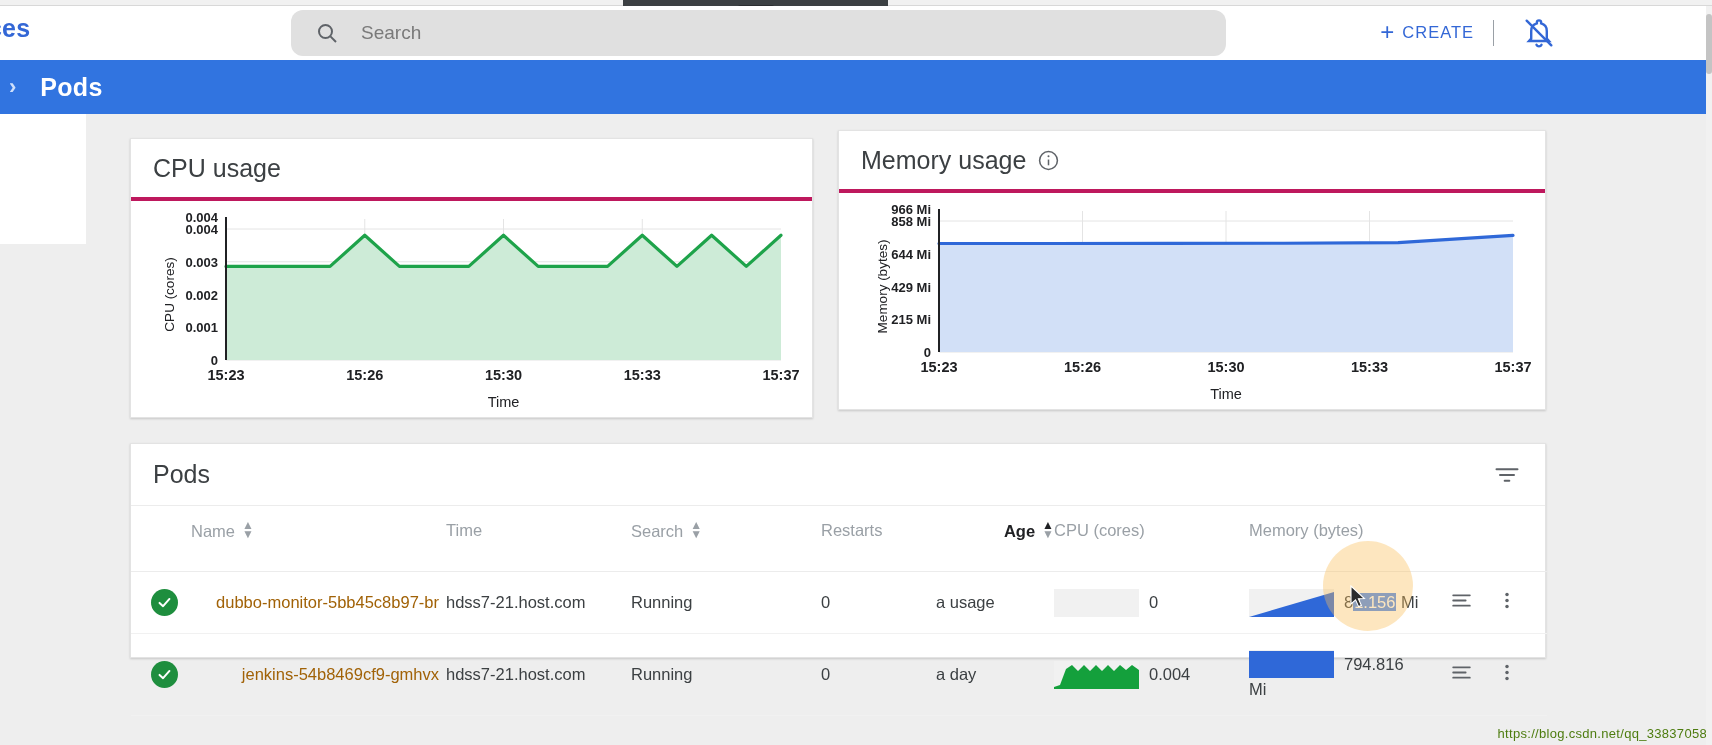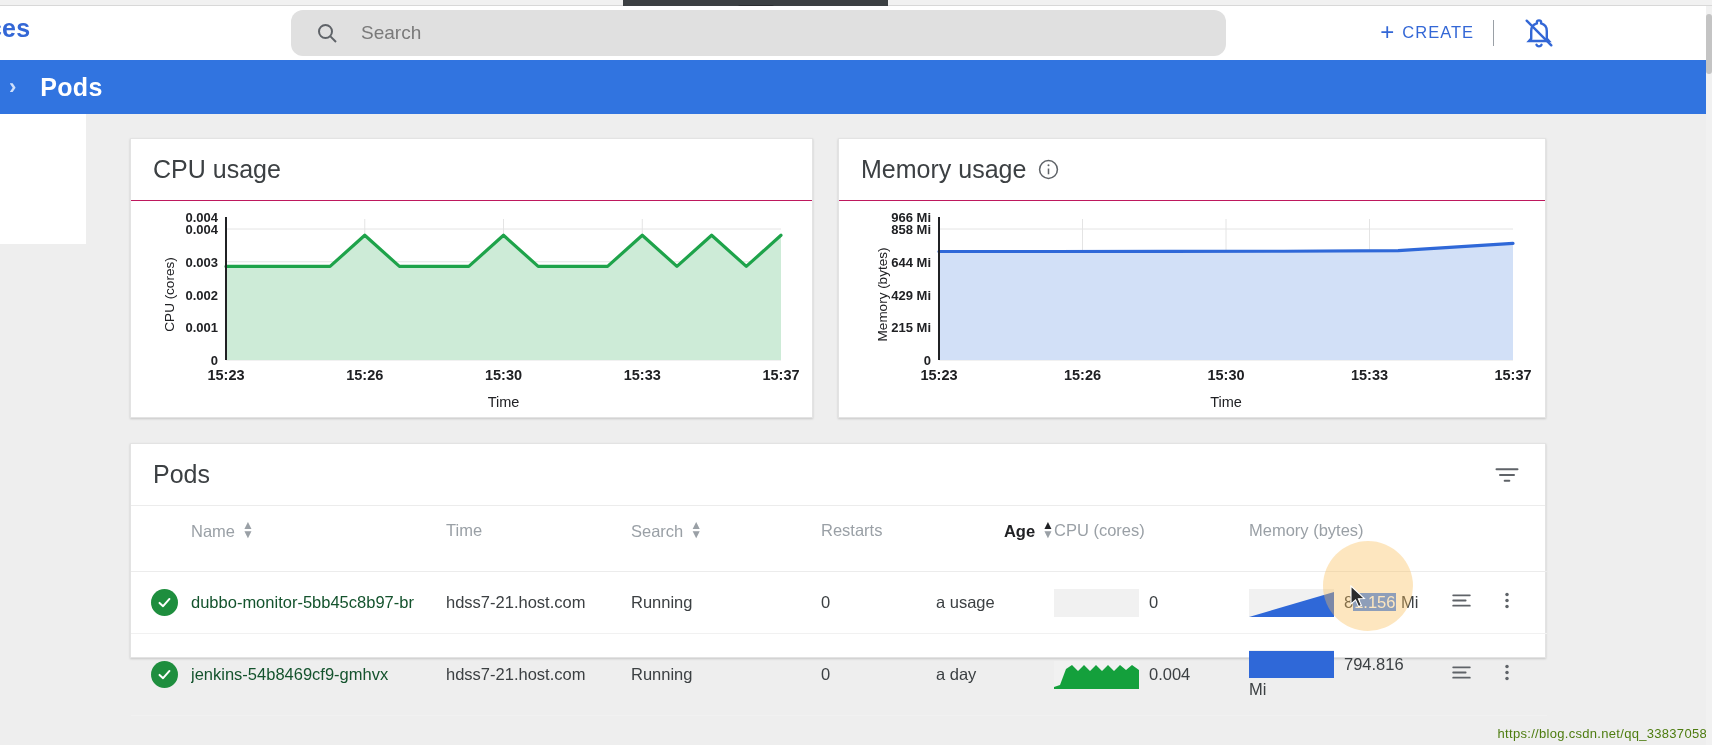--- a/index.html
+++ b/index.html
@@ -34,26 +34,26 @@
   .bc-title { margin-left:24px; color:#ffffff; font-size:25px; font-weight:bold; letter-spacing:.3px; }
 
   
   .rail { position:absolute; top:114px; left:0; width:86px; height:631px; background:#ffffff; }
   .rail-label { position:absolute; top:140px; left:-6px; font-size:15px; color:#3c4043; }
   .rail-sep { position:absolute; top:243px; left:0; width:86px; height:1px; background:#d0d0d0; }
   .rail-bg-fill { position:absolute; top:244px; left:0; width:86px; height:501px; background:#eeeeee; }
 
   
   .card { position:absolute; background:#ffffff; border:1px solid #e3e3e3; box-shadow:0 1px 2px rgba(0,0,0,.16); }
-  .card-head { height:62px; display:flex; align-items:center; border-bottom:1px solid #be185d; }
+  .card-head { height:62px; display:flex; align-items:center; border-bottom:4px solid #be185d; }
   .card-title { margin-left:22px; font-size:25px; color:#3c4043; font-weight:400; }
   .info-icon { margin-left:11px; width:23px; height:23px; color:#5f6368; }
 
   .cpu-card { left:130px; top:138px; width:683px; height:280px; }
-  .mem-card { left:838px; top:138px; width:708px; height:280px; }
+  .mem-card { left:838px; top:130px; width:708px; height:280px; }
   .chart-area { position:relative; width:100%; height:217px; }
 
   
   .pods-card { left:130px; top:443px; width:1416px; height:215px; }
   .pods-head { height:62px; display:flex; align-items:center; justify-content:space-between; border-bottom:1px solid #ececec; }
   .filter-icon { margin-right:24px; width:28px; height:28px; color:#5f6368; cursor:pointer; }
 
   table.pods { width:100%; border-collapse:collapse; table-layout:fixed; }
   table.pods th { font-size:16.5px; color:#9aa0a6; font-weight:400; text-align:left; padding:14px 0 30px 0; border-bottom:1px solid #ececec; vertical-align:middle; }
   table.pods th.active { color:#202124; font-weight:bold;text-align:right; }
@@ -66,21 +66,21 @@
   .col-name  { width:255px; }
   .col-node  { width:185px; }
   .col-stat  { width:190px; }
   .col-rest  { width:115px; }
   .col-age   { width:118px; }
   .col-cpu   { width:195px; }
   .col-mem   { width:200px; }
   .col-act   { width:98px; }
 
   .ok-badge { width:27px; height:27px; border-radius:50%; background:#1e8e3e; display:flex; align-items:center; justify-content:center; margin-left:20px; }
-  .podlink { color:#14532d; text-decoration:none; cursor:pointer; white-space:nowrap; overflow:hidden; text-overflow:clip; display:block; width:248px; }
+  .podlink { color:#a16207; text-decoration:none; cursor:pointer; white-space:nowrap; overflow:hidden; text-overflow:clip; display:block; width:248px;text-align:right; }
   .metric-cell { display:flex; align-items:center; flex-wrap:wrap; }
   .spark { width:85px; height:28px; background:#f1f1f1; position:relative; overflow:hidden; flex:0 0 auto; }
   .spark.mem { background:#f1f1f1; }
   .metric-val { margin-left:10px; font-size:16.5px; color:#3c4043; }
   .metric-val-wrap { width:100%; font-size:16.5px; color:#3c4023; color:#3c4043; margin-top:2px; }
   .row-actions { display:flex; align-items:center; justify-content:flex-start; gap:22px; color:#5f6368; }
   .row-actions span { cursor:pointer; }
 
   
   .selhl { background:#4c8bf5; color:#ffffff; padding:0 1px; }

